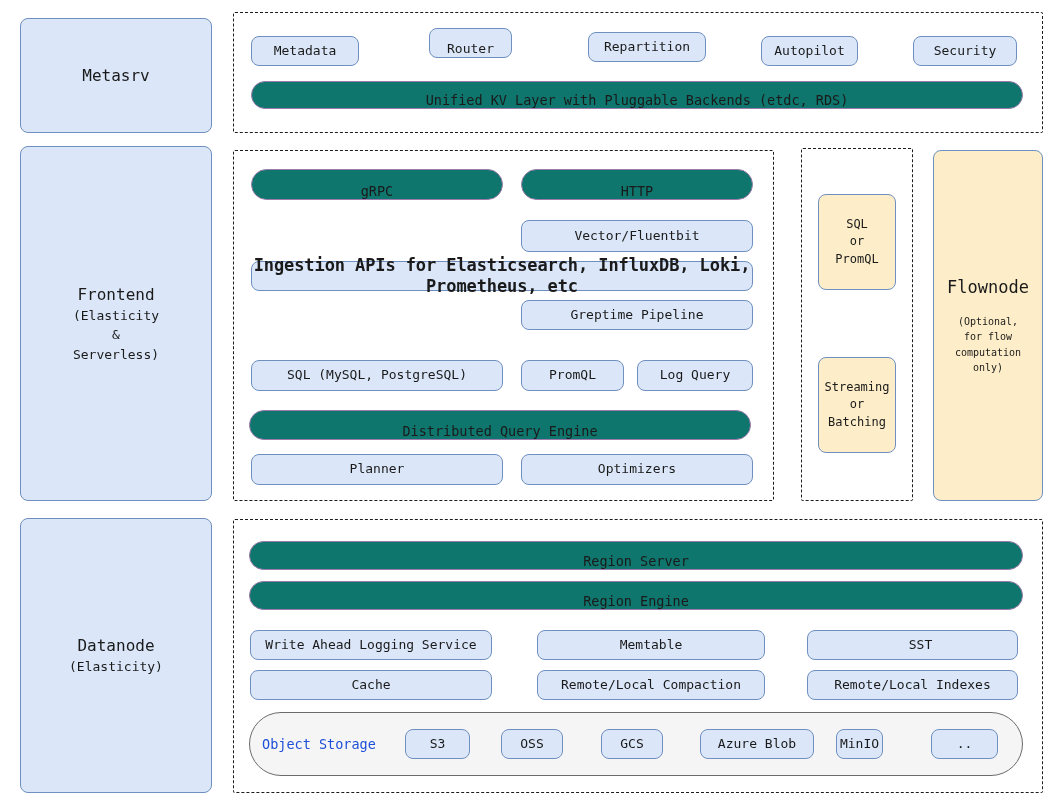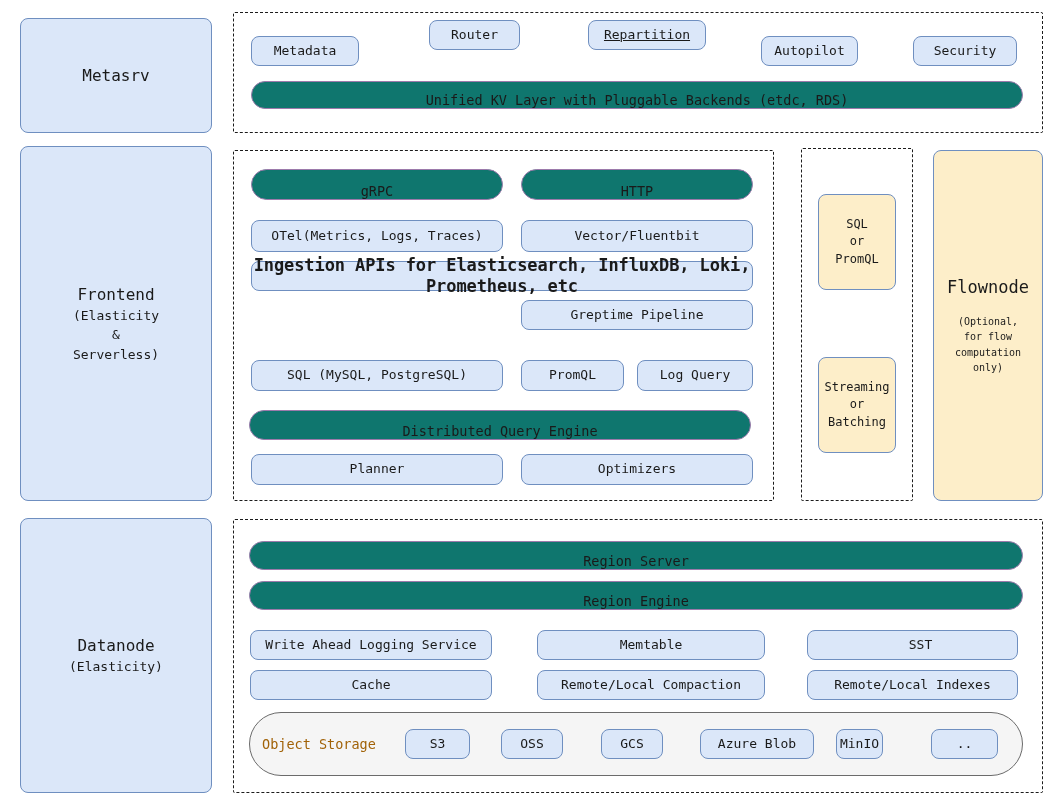--- a/index.html
+++ b/index.html
@@ -81,41 +81,41 @@
   .vstack {
     display: flex;
     flex-direction: column;
     align-items: center;
     justify-content: center;
   }
   .objlabel {
     display: flex;
     align-items: center;
     font-size: 13.5px;
-    color: #a16207;
+    color: #1d4ed8;
   }
 </style>
 </head>
 <body>
 
 <div id="canvas">
 
   <div class="abs blue-box vstack" style="left:20px; top:18px; width:192px; height:115px;">
     <div class="stack-title">Metasrv</div>
   </div>
 
   <div class="abs dashed-panel" style="left:233px; top:12px; width:810px; height:121px;"></div>
 
   <div class="abs blue-box t13" style="left:251px; top:36px; width:108px; height:30px;">
     <span>Metadata</span>
   </div>
-  <div class="abs blue-box t13" style="left:429px; top:20px; width:91px; height:30px;">
+  <div class="abs blue-box t13" style="left:429px; top:28px; width:83px; height:30px;align-items:flex-end;">
     <span>Router</span>
   </div>
-  <div class="abs blue-box t13" style="left:588px; top:20px; width:118px; height:30px;text-decoration:underline;">
+  <div class="abs blue-box t13" style="left:588px; top:32px; width:118px; height:30px;">
     <span>Repartition</span>
   </div>
   <div class="abs blue-box t13" style="left:761px; top:36px; width:97px; height:30px;">
     <span>Autopilot</span>
   </div>
   <div class="abs blue-box t13" style="left:913px; top:36px; width:104px; height:30px;">
     <span>Security</span>
   </div>
 
   <div class="abs purple-pill t14" style="left:251px; top:81px; width:772px; height:28px;">
@@ -131,23 +131,20 @@
 
   <div class="abs dashed-panel" style="left:233px; top:150px; width:541px; height:351px;"></div>
 
   <div class="abs purple-pill t14" style="left:251px; top:169px; width:252px; height:31px;">
     <span>gRPC</span>
   </div>
   <div class="abs purple-pill t14" style="left:521px; top:169px; width:232px; height:31px;">
     <span>HTTP</span>
   </div>
 
-  <div class="abs blue-box t13" style="left:251px; top:220px; width:252px; height:32px;">
-    <span>OTel(Metrics, Logs, Traces)</span>
-  </div>
   <div class="abs blue-box t13" style="left:521px; top:220px; width:232px; height:32px;">
     <span>Vector/Fluentbit</span>
   </div>
 
   <div class="abs blue-box t11b" style="left:251px; top:261px; width:502px; height:30px;">
     <span>Ingestion APIs for Elasticsearch, InfluxDB, Loki, Prometheus, etc</span>
   </div>
 
   <div class="abs blue-box t13" style="left:521px; top:300px; width:232px; height:30px;">
     <span>Greptime Pipeline</span>

